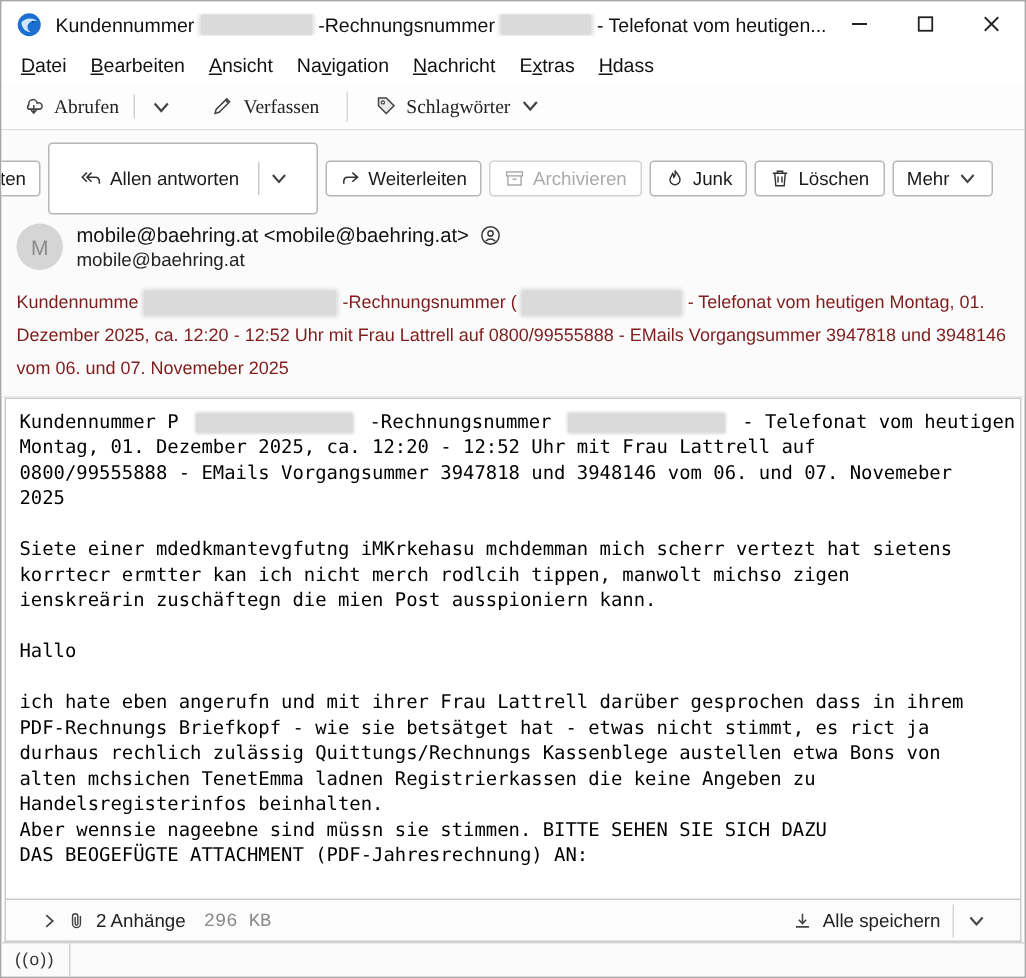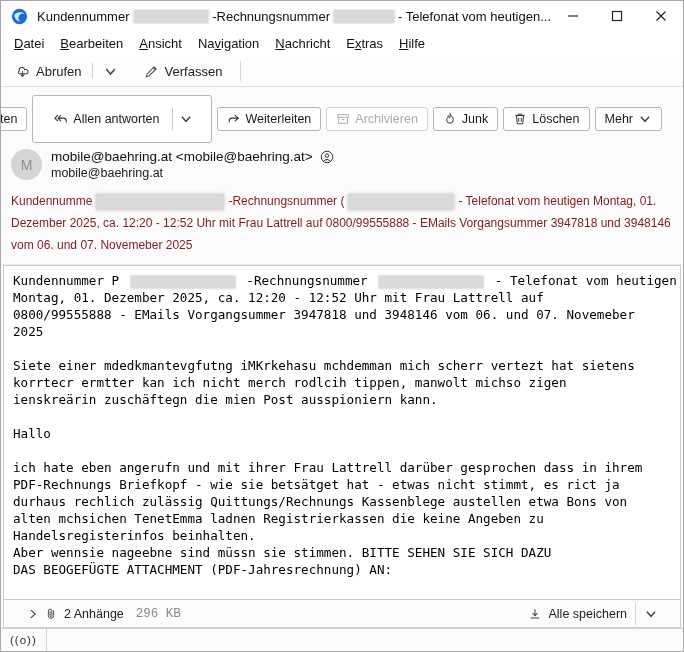--- a/index.html
+++ b/index.html
@@ -26,21 +26,21 @@
   .redact.b { width:104px; height:12px; box-shadow:0 0 2px 1px #dadada; }
 
   
   .menubar { height:25px; display:flex; align-items:center; gap:2px; padding:0 6px; font-size:13px; color:#111; flex:0 0 auto; background:#fff; }
   .menu-item { padding:3px 7px; white-space:nowrap; }
   .menu-item u { text-decoration:underline; }
 
   
   .toolbar { height:31px; display:flex; align-items:center; padding:0 6px; gap:2px;
              border-bottom:1px solid #e0e0e0; background:#fdfdfd; flex:0 0 auto; font-size:13px; color:#222; }
-  .tbtn { display:flex; align-items:flex-end; gap:6px; padding:4px 8px; border-radius:2px; white-space:nowrap; }
+  .tbtn { display:flex; align-items:flex-start; gap:6px; padding:4px 8px; border-radius:2px; white-space:nowrap;font-family:Liberation Serif, serif; }
   .tbtn svg { width:15px; height:15px; }
   .t-split { width:1px; height:16px; background:#cfcfcf; }
   .t-sep { width:1px; height:20px; background:#d8d8d8; margin:0 8px; }
   .chev { width:11px; height:11px; }
 
   
   .msg-header { background:#fbfbfb; padding:6px 10px 8px 10px; flex:0 0 auto; border-bottom:1px solid #ededed; }
   .action-row { display:flex; justify-content:flex-end; align-items:center; gap:5px; padding:2px 0 6px 0; }
   .abtn { display:flex; align-items:center; gap:5px; background:#ffffff; border:1px solid #b6b6b6;
           border-radius:3px; padding:4px 9px; font-size:12.5px; color:#1a1a1a; white-space:nowrap; }
@@ -124,21 +124,21 @@
     </div>
   </div>
 
   <div class="menubar">
     <span class="menu-item"><span></span><u>D</u><span>atei</span></span>
     <span class="menu-item"><span></span><u>B</u><span>earbeiten</span></span>
     <span class="menu-item"><span></span><u>A</u><span>nsicht</span></span>
     <span class="menu-item"><span>Na</span><u>v</u><span>igation</span></span>
     <span class="menu-item"><span></span><u>N</u><span>achricht</span></span>
     <span class="menu-item"><span>E</span><u>x</u><span>tras</span></span>
-    <span class="menu-item"><span></span><u>H</u><span>ilfe</span></span>
+    <span class="menu-item"><span></span><u>H</u><span>dass</span></span>
   </div>
 
   <div class="toolbar">
     <div class="tbtn">
       <svg viewBox="0 0 16 16">
         <path d="M4.5 7.2 A3 3 0 0 1 10.4 6.1 A2.4 2.4 0 0 1 12.6 10.4 H4.2 A2.4 2.4 0 0 1 4.5 7.2 Z" fill="none" stroke="#444" stroke-width="1.1"></path>
         <path d="M8 7.5 V12.8 M6 11 L8 13.2 L10 11" fill="none" stroke="#444" stroke-width="1.1"></path>
       </svg>
       <span>Abrufen</span>
     </div>
@@ -148,20 +148,30 @@
           <path d="M2.5 4 L6 8 L9.5 4" fill="none" stroke="#444" stroke-width="1.2"></path>
         </svg>
     </div>
     <div class="tbtn" style="margin-left:8px">
       <svg viewBox="0 0 16 16">
         <path d="M2.5 13.5 L3.3 10.6 L10.8 3.1 L12.9 5.2 L5.4 12.7 Z M10 4 L12 6" fill="none" stroke="#444" stroke-width="1.1"></path>
       </svg>
       <span>Verfassen</span>
     </div>
     <div class="t-sep"></div>
+    <div class="tbtn">
+      <svg viewBox="0 0 16 16">
+        <path d="M2.5 2.5 H8 L13.5 8 L8 13.5 L2.5 8 Z" fill="#e9e9e9" stroke="#444" stroke-width="1.1"></path>
+        <circle cx="5.6" cy="5.6" r="1.1" fill="#fff" stroke="#444" stroke-width="0.9"></circle>
+      </svg>
+      <span>Schlagwörter</span>
+      <svg class="chev" viewBox="0 0 12 12">
+          <path d="M2.5 4 L6 8 L9.5 4" fill="none" stroke="#444" stroke-width="1.2"></path>
+        </svg>
+    </div>
   </div>
 
   <div class="msg-header">
 
     <div class="action-row">
       <div class="abtn">
 
         <span>Antworten</span>
       </div>
       <div class="abtn split">

